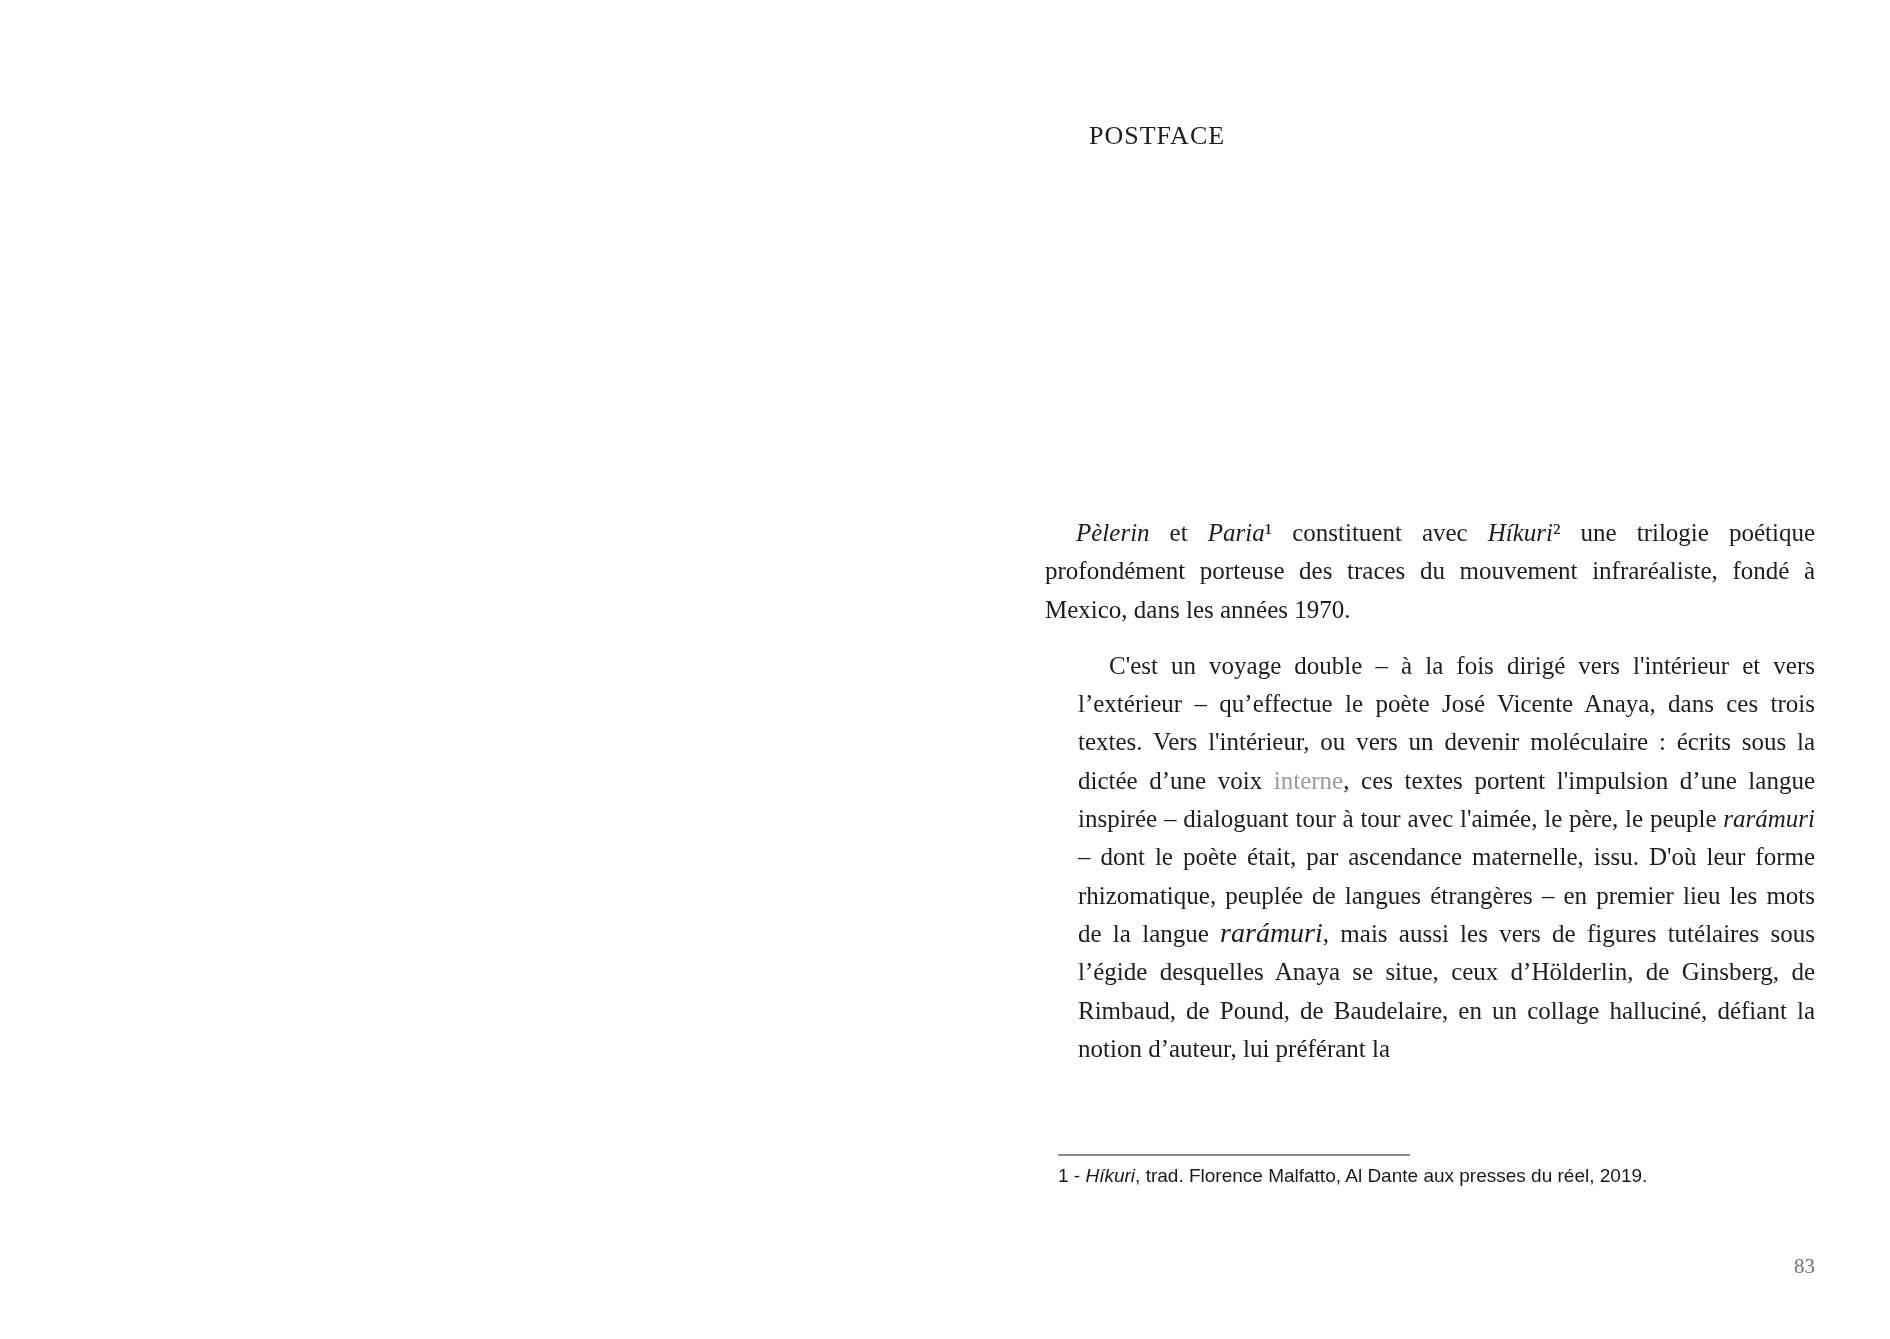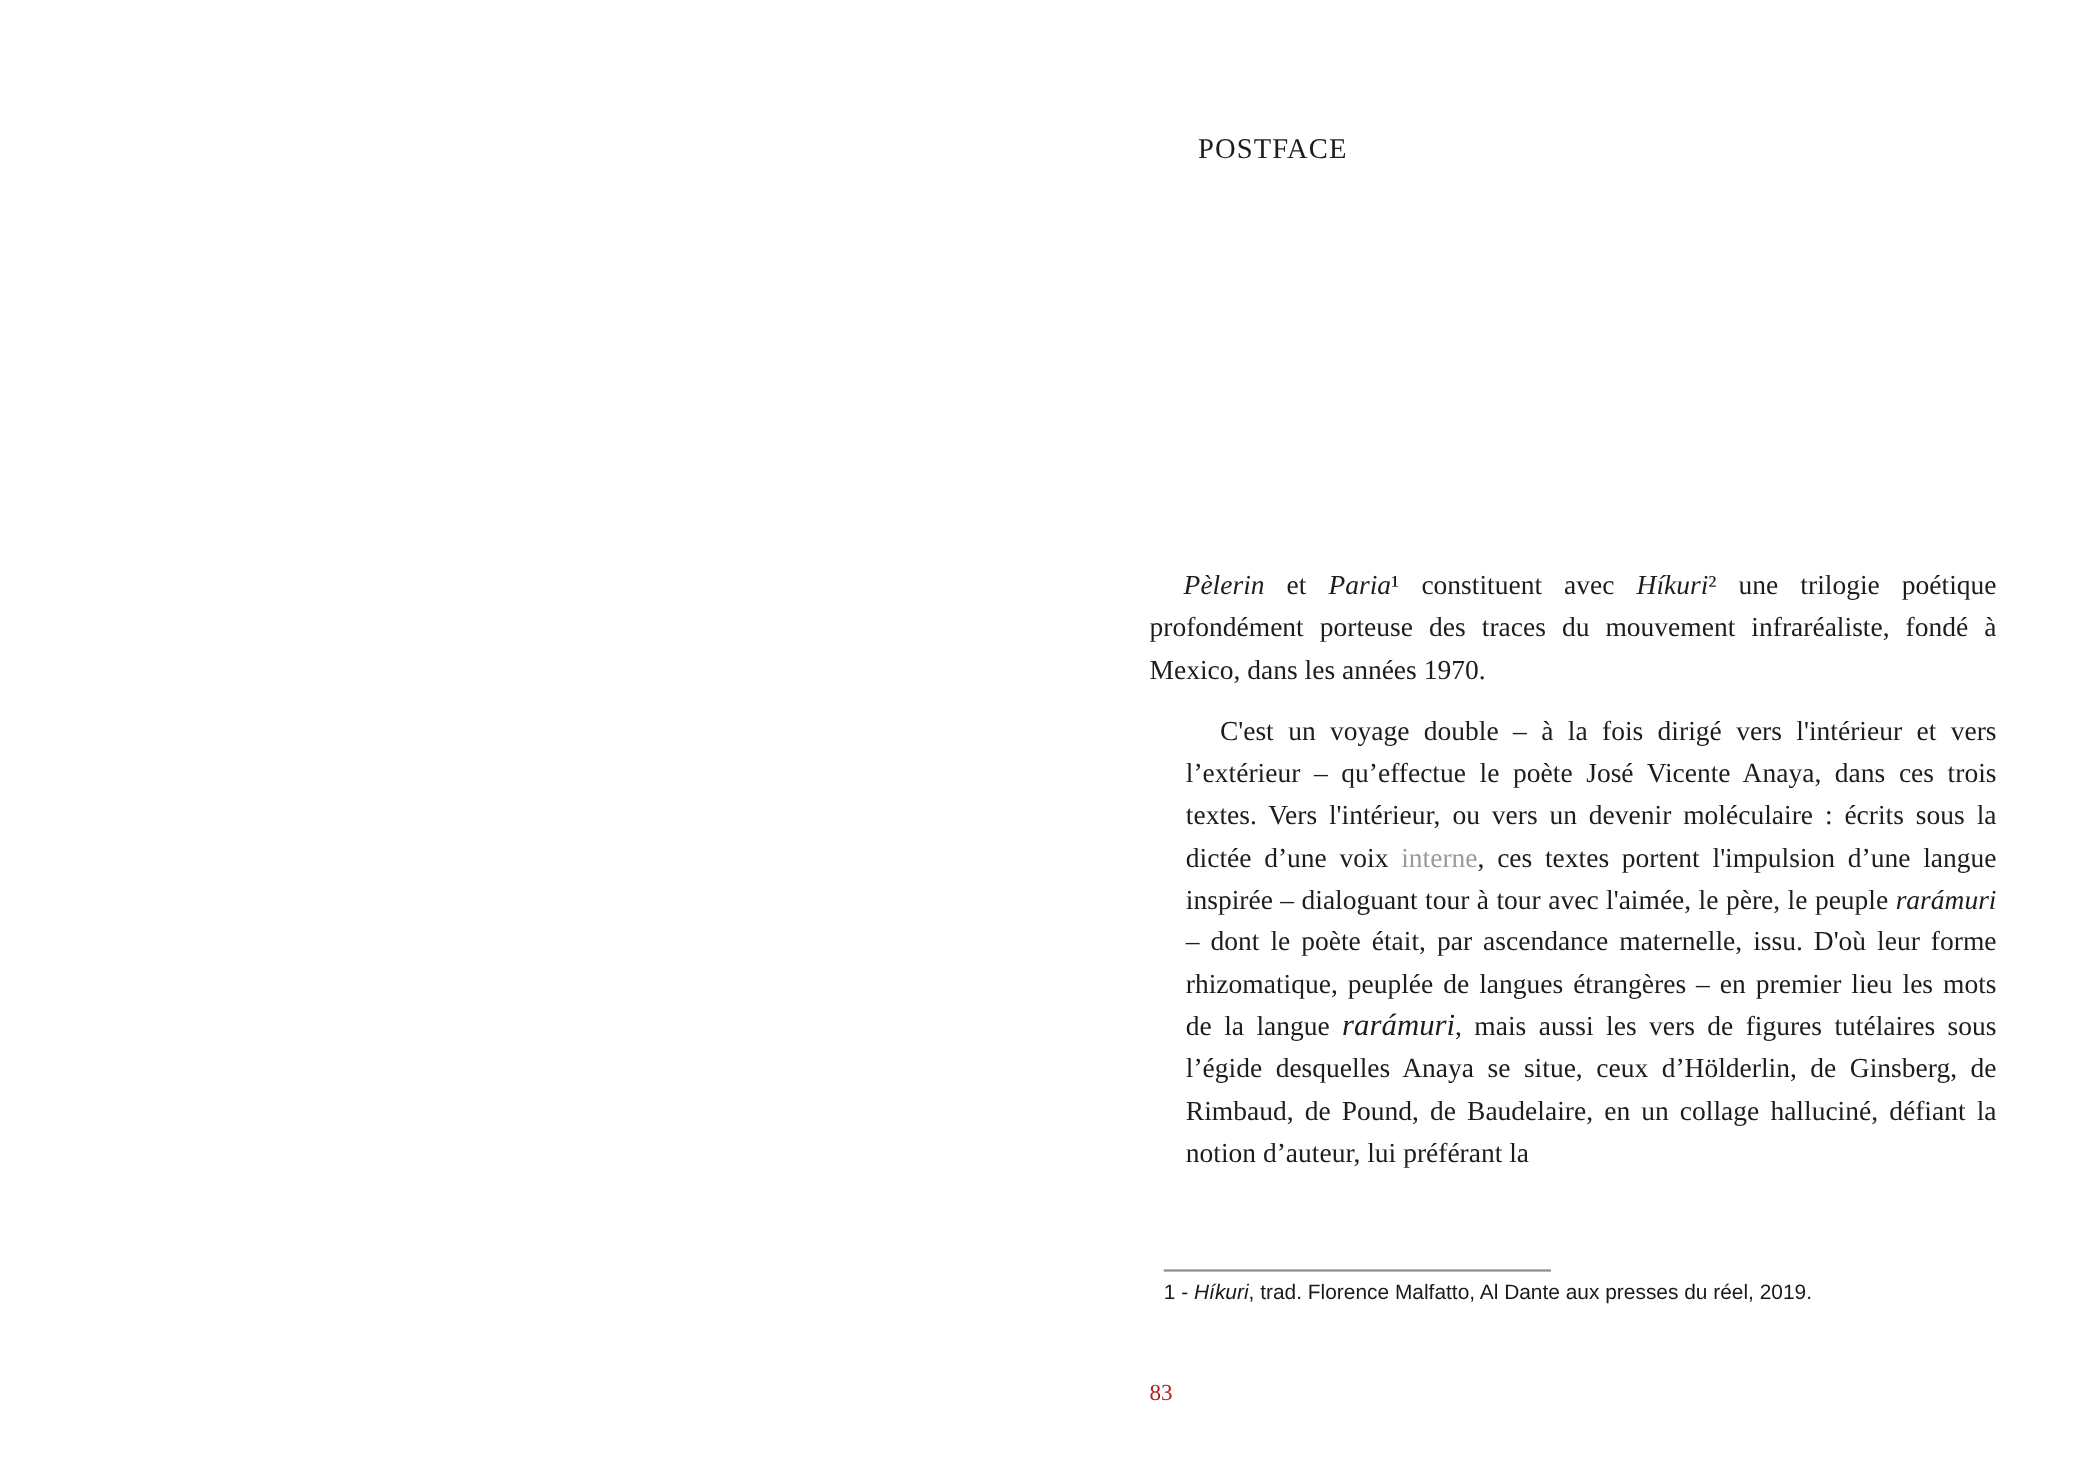--- a/index.html
+++ b/index.html
@@ -67,23 +67,23 @@
     height: 0;
     border-top: 2px solid #8c8c8c;
     margin-bottom: 8px;
   }
   .fn { white-space: nowrap; }
   .pagenum {
     position: absolute;
     left: 1045px;
     width: 770px;
     top: 1254px;
-    text-align: left;
+    text-align: right;
     font-size: 21px;
-    color: #b91c1c;
+    color: #737373;
   }
 </style>
 </head>
 <body>
 
 <div class="page">
 
   <div class="heading">POSTFACE</div>
 
 

